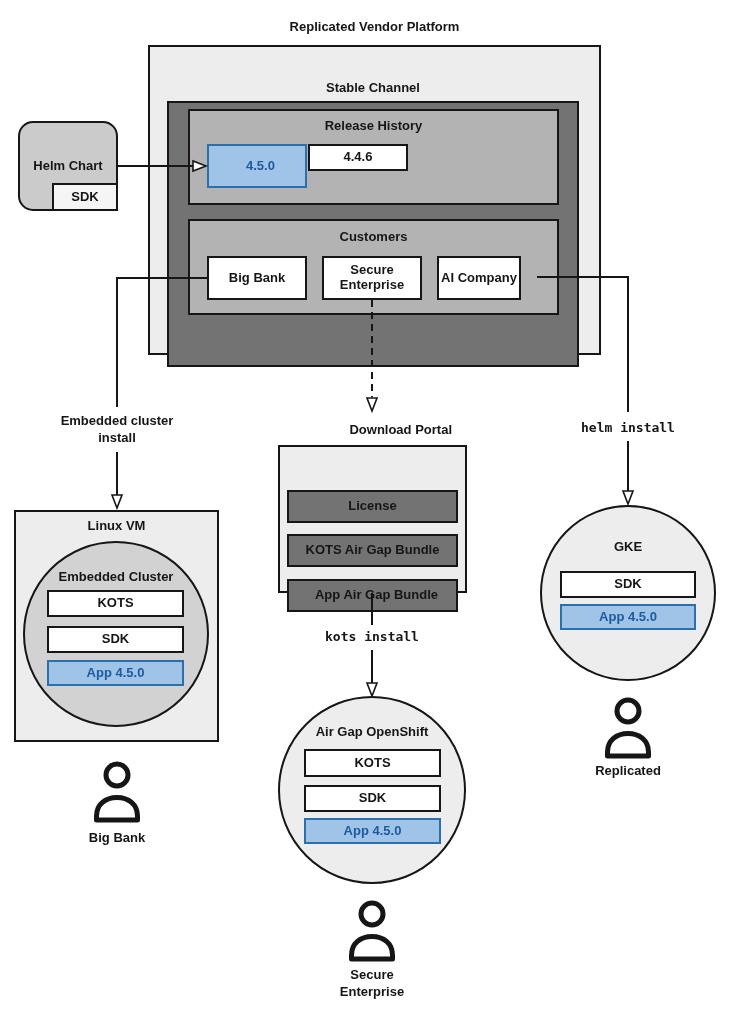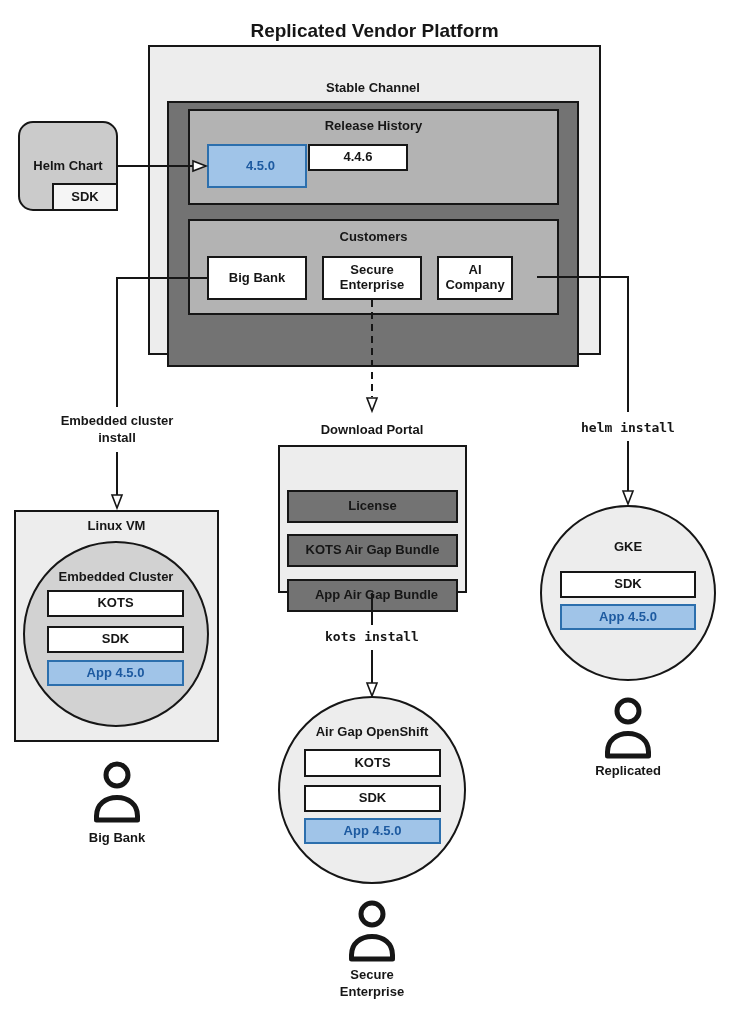--- a/index.html
+++ b/index.html
@@ -25,44 +25,44 @@
   .circle{border-radius:50%;}
   .mono{font-family:"DejaVu Sans Mono","Liberation Mono",monospace;}
   svg.connectors{position:absolute;left:0;top:0;z-index:50;pointer-events:none;}
   .person{position:absolute;z-index:5;}
 </style>
 </head>
 <body>
 
 <div class="canvas">
 
-  <div class="lbl" style="left:148px;top:19px;width:453px;font-size:19px;">Replicated Vendor Platform</div>
+  <div class="lbl" style="left:148px;top:19px;width:453px;font-size:13px;">Replicated Vendor Platform</div>
 
   <div class="box fill-light" style="left:148px;top:45px;width:453px;height:310px;"></div>
 
   <div class="box fill-mid" style="left:167px;top:69px;width:412px;height:266px;"></div>
   <div class="lbl" style="left:167px;top:80px;width:412px;">Stable Channel</div>
 
   <div class="box fill-dark" style="left:188px;top:109px;width:371px;height:96px;"></div>
   <div class="lbl" style="left:188px;top:118px;width:371px;">Release History</div>
   <div class="box blue" style="left:207px;top:144px;width:100px;height:44px;padding-left:7px;">4.5.0</div>
   <div class="box fill-white" style="left:308px;top:144px;width:100px;height:27px;">4.4.6</div>
 
   <div class="box fill-dark" style="left:188px;top:219px;width:371px;height:96px;"></div>
   <div class="lbl" style="left:188px;top:229px;width:371px;">Customers</div>
   <div class="box fill-white" style="left:207px;top:256px;width:100px;height:44px;">Big Bank</div>
   <div class="box fill-white" style="left:322px;top:256px;width:100px;height:44px;padding:0 6px;">Secure Enterprise</div>
-  <div class="box fill-white" style="left:437px;top:256px;width:76px;height:44px;">AI Company</div>
+  <div class="box fill-white" style="left:437px;top:256px;width:84px;height:44px;">AI Company</div>
 
   <div class="box fill-helm" style="left:18px;top:121px;width:100px;height:90px;border-radius:15px;">Helm Chart</div>
   <div class="box fill-sdk" style="left:52px;top:183px;width:66px;height:28px;z-index:3;">SDK</div>
 
   <div class="lbl" style="left:52px;top:413px;width:130px;">Embedded cluster install</div>
   <div class="lbl mono" style="left:548px;top:420px;width:160px;">helm install</div>
-  <div class="lbl" style="left:292px;top:422px;width:160px;">Download Portal</div>
+  <div class="lbl" style="left:292px;top:422px;width:160px;text-align:right;">Download Portal</div>
   <div class="lbl mono" style="left:292px;top:629px;width:160px;">kots install</div>
 
   <div class="box fill-light" style="left:278px;top:445px;width:189px;height:148px;"></div>
   <div class="box fill-mid" style="left:287px;top:458px;width:171px;height:33px;">License</div>
   <div class="box fill-mid" style="left:287px;top:502px;width:171px;height:33px;">KOTS Air Gap Bundle</div>
   <div class="box fill-mid" style="left:287px;top:547px;width:171px;height:33px;padding-left:8px;">App Air Gap Bundle</div>
 
   <div class="box fill-light" style="left:14px;top:510px;width:205px;height:232px;"></div>
   <div class="lbl" style="left:14px;top:518px;width:205px;">Linux VM</div>
   <div class="box circle fill-circle" style="left:23px;top:541px;width:186px;height:186px;"></div>

